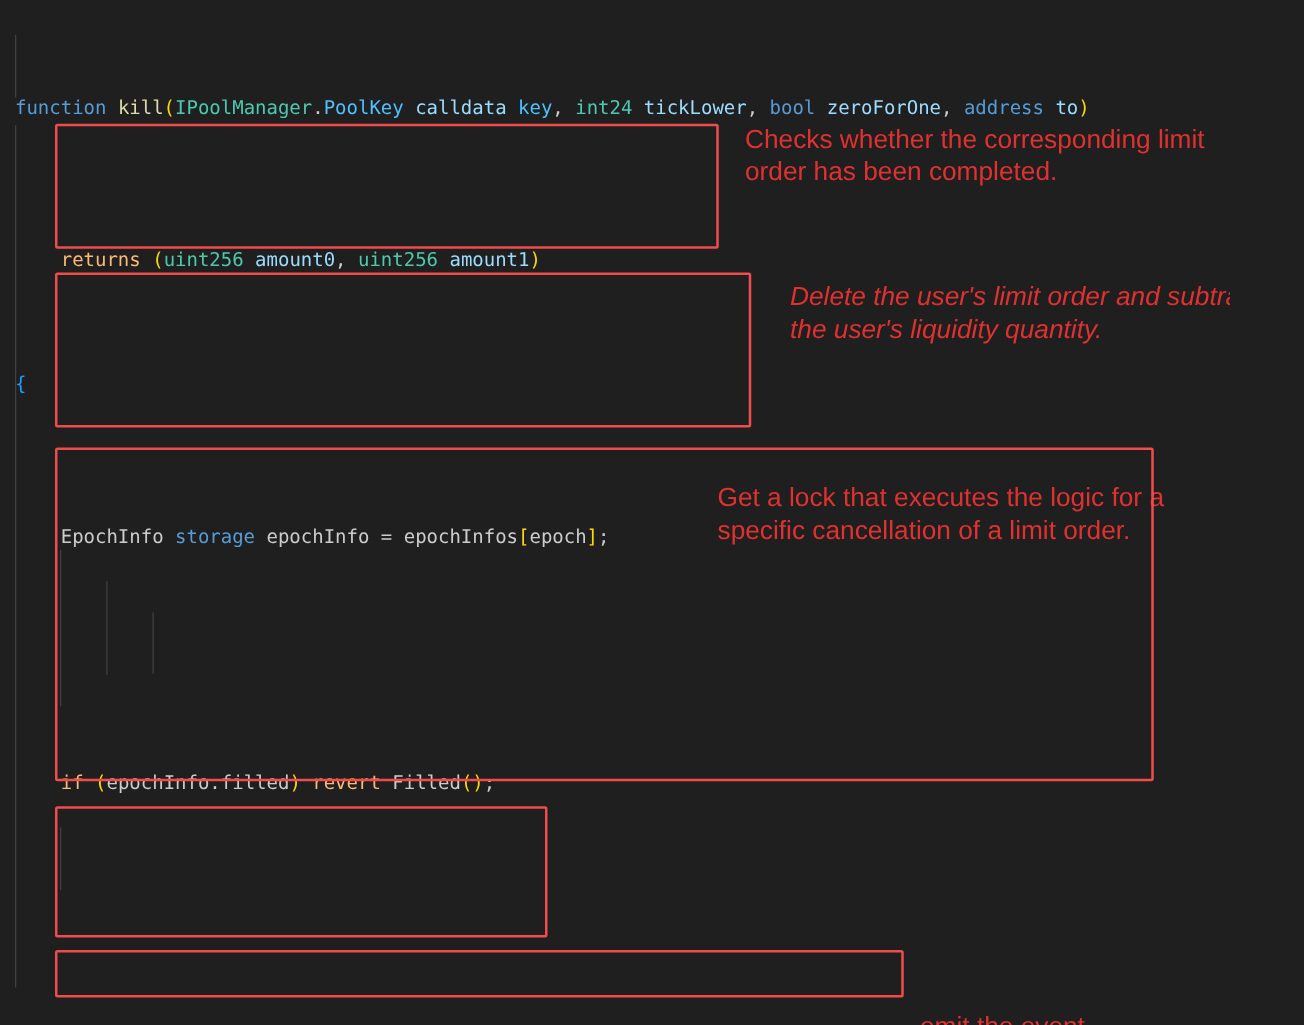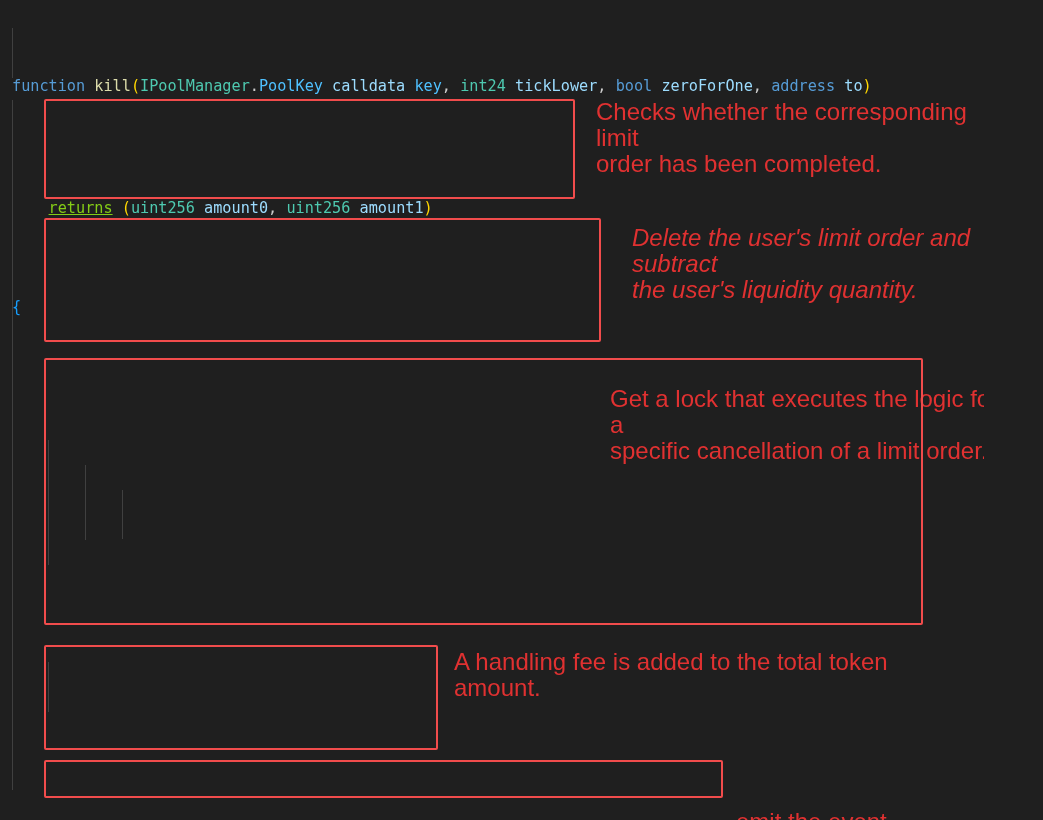--- a/index.html
+++ b/index.html
@@ -26,21 +26,21 @@
     color: #cccccc;
     white-space: pre;
     z-index: 3;
   }
   .ln {
     height: 24.55px;
     padding-left: 12px;
     white-space: pre;
   }
   
-  .kw   { color: #84cc16; text-decoration: underline; }   
+  .kw   { color: #fdba74; }   
   .kw2  { color: #569cd6; }   
   .typ  { color: #4ec9b0; }   
   .fn   { color: #dcdcaa; }   
   .var  { color: #9cdcfe; }   
   .pl   { color: #cccccc; }
   .cls  { color: #4fc1ff; }   
   .p1   { color: #ffd700; }   
   .p3   { color: #179fff; }   
 
   
@@ -58,21 +58,21 @@
     border-radius: 2px;
     box-sizing: border-box;
     z-index: 5;
     pointer-events: none;
   }
   
   .note {
     position: absolute;
     color: #e03131;
     font-family: "Liberation Sans", "DejaVu Sans", sans-serif;
-    font-size: 24px;
+    font-size: 21px;
     line-height: 26px;
     z-index: 4;
     white-space: pre-line;
   }
 </style>
 </head>
 <body>
 
 <div id="page">
 
@@ -86,23 +86,25 @@
   <div class="code">
 
     <div class="ln"><span class="kw2">function</span> <span class="fn">kill</span><span class="p1">(</span><span class="typ">IPoolManager</span><span class="pl">.</span><span class="cls">PoolKey</span> <span class="var">calldata</span> <span class="cls">key</span><span class="pl">,</span> <span class="typ">int24</span> <span class="var">tickLower</span><span class="pl">,</span> <span class="kw2">bool</span> <span class="var">zeroForOne</span><span class="pl">,</span> <span class="kw2">address</span> <span class="var">to</span><span class="p1">)</span></div>
 
 
     <div class="ln">    <span class="kw">returns</span> <span class="p1">(</span><span class="typ">uint256</span> <span class="var">amount0</span><span class="pl">,</span> <span class="typ">uint256</span> <span class="var">amount1</span><span class="p1">)</span></div>
 
     <div class="ln"><span class="p3">{</span></div>
 
 
+    <div class="ln">    <span class="pl">EpochInfo</span> <span class="kw2">storage</span> <span class="pl">epochInfo</span> <span class="pl">=</span> <span class="pl">epochInfos</span><span class="p1">[</span><span class="pl">epoch</span><span class="p1">]</span><span class="pl">;</span></div>
 
     <div class="ln"> </div>
 
+    <div class="ln">    <span class="kw">if</span> <span class="p1">(</span><span class="pl">epochInfo.filled</span><span class="p1">)</span> <span class="kw">revert</span> <span class="pl">Filled</span><span class="p1">()</span><span class="pl">;</span></div>
 
     
 
     
 
     
 
     
 
     
@@ -154,18 +156,17 @@
   <div class="box" style="left:44px;  top:99px;  width:531px; height:100px;"></div>
   <div class="box" style="left:44px;  top:218px; width:557px; height:124px;"></div>
   <div class="box" style="left:44px;  top:358px; width:879px; height:267px;"></div>
   <div class="box" style="left:44px;  top:645px; width:394px; height:105px;"></div>
   <div class="box" style="left:44px;  top:760px; width:679px; height:38px;"></div>
 
   <div class="note" style="left:596px; top:99px;  width:400px;">Checks whether the corresponding limit
 order has been completed.</div>
   <div class="note" style="left:632px; top:225px; width:420px;font-style:italic;">Delete the user's limit order and subtract
 the user's liquidity quantity.</div>
-  <div class="note" style="left:610px; top:386px; width:400px;">Get a lock that executes the logic for a
+  <div class="note" style="left:574px; top:386px; width:400px;">Get a lock that executes the logic for a
 specific cancellation of a limit order.</div>
-  <div class="note" style="left:454px; top:649px; width:520px;">A handling fee is added to the total token amount.</div>
   <div class="note" style="left:736px; top:809px; width:200px;">emit the event</div>
 
 </div>
 
 </body></html>

